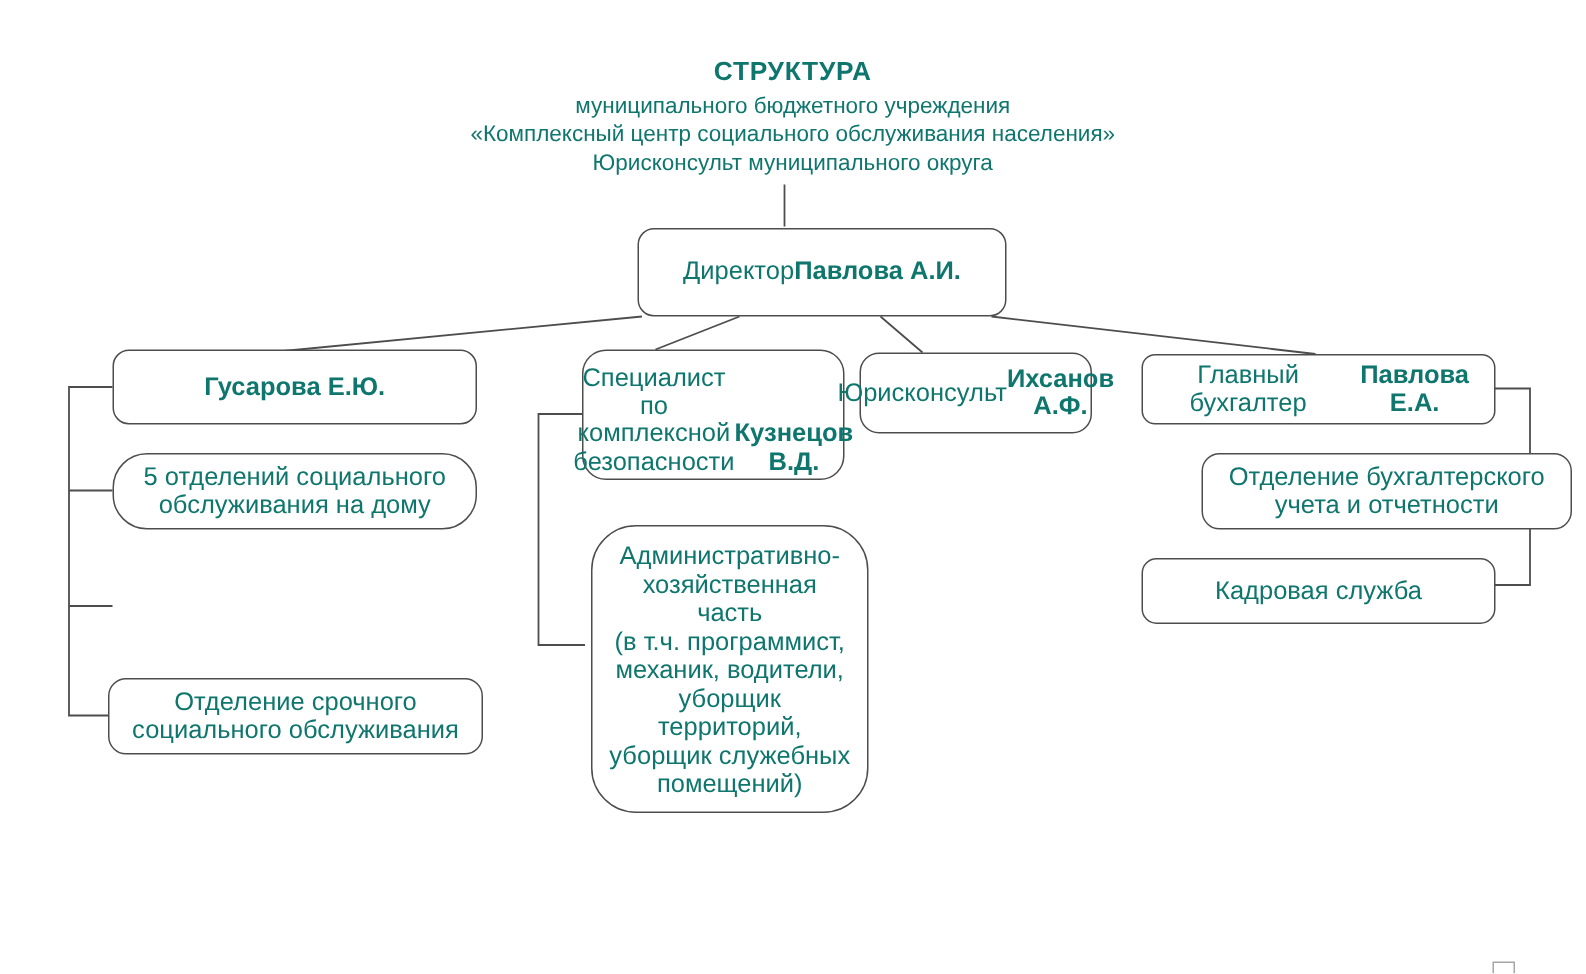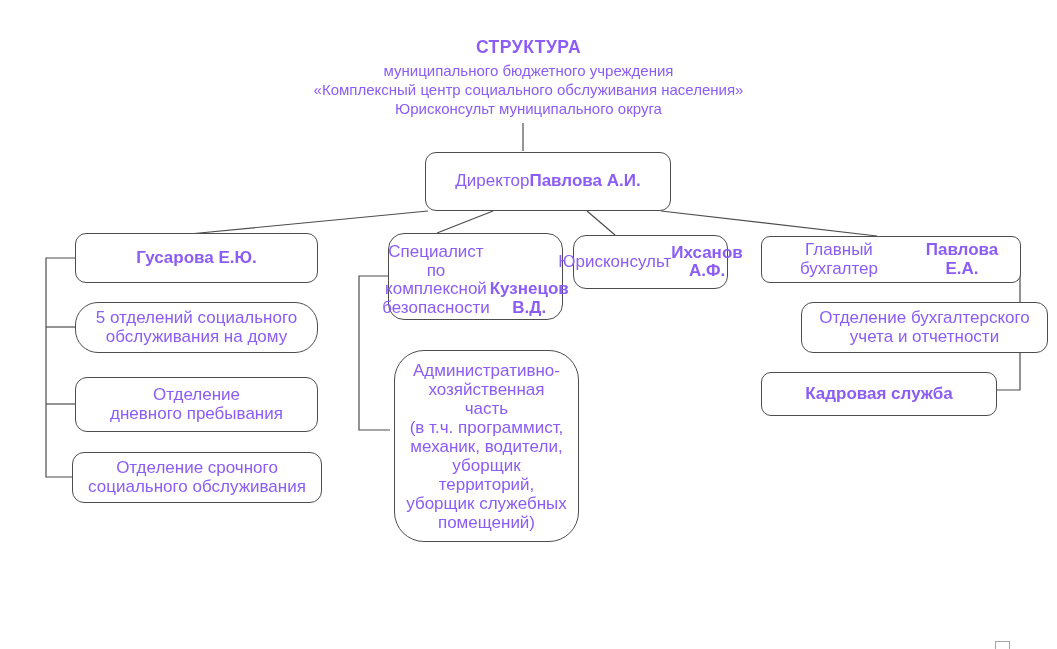--- a/index.html
+++ b/index.html
@@ -3,21 +3,21 @@
 <meta charset="utf-8">
 <style>
   html, body { margin: 0; padding: 0; background: #ffffff; }
   .canvas {
     position: relative;
     width: 1057px;
     height: 649px;
     background: #ffffff;
     overflow: hidden;
     font-family: "Liberation Sans", "DejaVu Sans", sans-serif;
-    color: #8b5cf6;
+    color: #0f766e;
   }
   .connectors {
     position: absolute;
     left: 0; top: 0;
     width: 1057px; height: 649px;
     pointer-events: none;
   }
   .title-block {
     position: absolute;
     left: 0; top: 38px;
@@ -103,34 +103,30 @@
 комплексной
 безопасности</span>
     <span class="person">Кузнецов В.Д.</span>
   </div>
 
   <div class="node" style="left:573px; top:235px; width:155px; height:54px; border-radius:13px;">
     <span class="role">Юрисконсульт</span>
     <span class="person">Ихсанов А.Ф.</span>
   </div>
 
-  <div class="node" style="left:761px; top:236px; width:260px; height:47px; border-radius:9px;">
+  <div class="node" style="left:761px; top:236px; width:236px; height:47px; border-radius:9px;">
     <span class="role">Главный бухгалтер</span>
     <span class="person">Павлова Е.А.</span>
   </div>
 
   <div class="node" style="left:75px; top:302px; width:243px; height:51px; border-radius:23px;">
     <span class="label">5 отделений социального
 обслуживания на дому</span>
   </div>
 
-  <div class="node" style="left:75px; top:377px; width:243px; height:55px; border-radius:12px;">
-    <span class="label">Отделение
-дневного пребывания</span>
-  </div>
 
   <div class="node" style="left:72px; top:452px; width:250px; height:51px; border-radius:12px;">
     <span class="label">Отделение срочного
 социального обслуживания</span>
   </div>
 
   <div class="node" style="left:394px; top:350px; width:185px; height:192px; border-radius:30px; line-height:19px;">
     <span class="label">Административно-
 хозяйственная
 часть
@@ -140,19 +136,19 @@
 территорий,
 уборщик служебных
 помещений)</span>
   </div>
 
   <div class="node" style="left:778px; top:302px; width:247px; height:51px; border-radius:12px;margin-left:23px;">
     <span class="label">Отделение бухгалтерского
 учета и отчетности</span>
   </div>
 
-  <div class="node" style="left:761px; top:372px; width:236px; height:44px; border-radius:10px;font-weight:bold;">
+  <div class="node" style="left:761px; top:372px; width:236px; height:44px; border-radius:10px;">
     <span class="label">Кадровая служба</span>
   </div>
 
   <div class="anchor-mark"></div>
 
 </div>
 
 </body></html>

